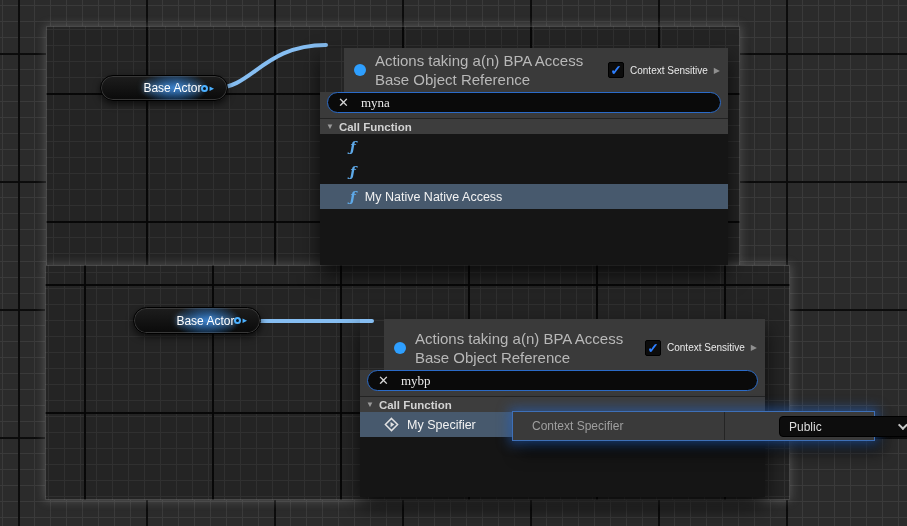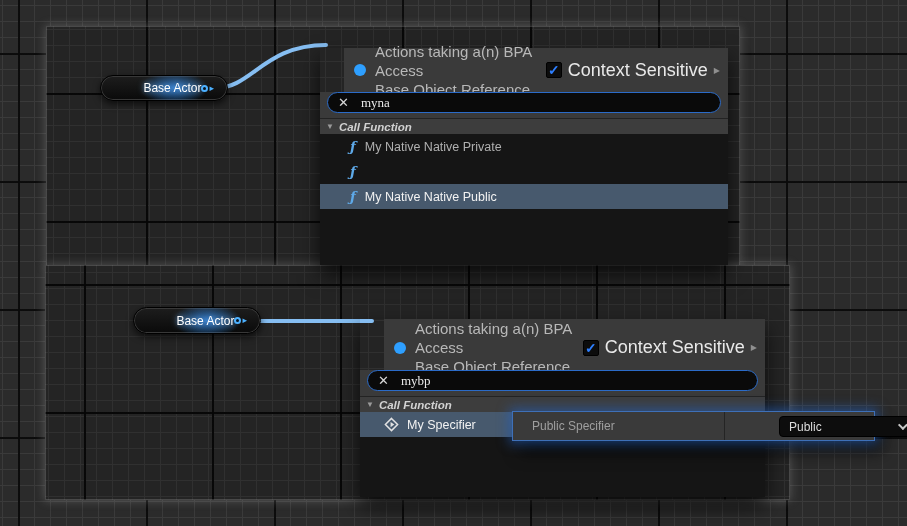--- a/index.html
+++ b/index.html
@@ -82,41 +82,41 @@
     margin-right:9px; flex:0 0 auto;
   }
   .menu-title { font-size:15px; line-height:19px; color:#b8b8b8; }
   .cs-block { margin-left:auto; display:flex; align-items:center; }
   .checkbox {
     width:16px; height:16px; background:#0c0c0c; border:1px solid #000;
     border-radius:2px; display:flex; align-items:center; justify-content:center;
     margin-right:6px;
   }
   .checkmark { color:#2e7fff; font-size:14px; font-weight:bold; line-height:14px; }
-  .cs-label { color:#e9e9e9; font-size:18px; white-space:nowrap; }
+  .cs-label { color:#e9e9e9; font-size:10px; white-space:nowrap; }
   .submenu-arrow { color:#8f8f8f; font-size:8px; margin-left:6px; }
 
   .search-row { background:#3a3a3a; height:26px; padding:0 7px 5px 7px;
     display:flex; align-items:center; }
   .search-box {
     flex:1; height:21px; border-radius:11px; border:1px solid #2b6bc8;
     background:#0a0a0a; display:flex; align-items:center; padding:0 10px;
   }
   .search-clear { color:#d8d8d8; font-size:13px; margin-right:12px; cursor:default; }
   .search-input {
     flex:1; background:transparent; border:none; outline:none;
     color:#e8e8e8; font-size:13px; font-family:Liberation Serif, serif;
   }
 
   .category-bar {
     background:#3d3d3d; height:16px; display:flex; align-items:center;
     padding:0 4px; border-top:1px solid #232323;
   }
   .category-caret { color:#9a9a9a; font-size:8px; margin:0 5px 0 2px; }
-  .category-label { color:#d2d2d2; font-size:11.5px; font-weight:bold;font-style:italic; }
+  .category-label { color:#d2d2d2; font-size:11.5px; font-weight:bold; }
 
   .menu-list { flex:1; background:#151515; display:flex; flex-direction:column; }
   .menu-row {
     height:25px; flex:0 0 25px; display:flex; align-items:center;
     padding-left:30px; color:#b0b0b0; font-size:12.5px;
   }
   .menu-row.selected { background:#47596d; color:#f2f2f2; }
   .fn-icon {
     font-family:"DejaVu Serif", serif; font-style:italic; font-weight:bold;
     color:#5ea9e8; font-size:13.5px; margin-right:9px; line-height:13px;
@@ -201,28 +201,27 @@
         <input class="search-input" readonly="" value="myna" style="">
       </div>
     </div>
     <div class="category-bar">
       <span class="category-caret">▼</span>
       <span class="category-label">Call Function</span>
     </div>
     <div class="menu-list">
       <div class="menu-row">
         <span class="fn-icon">ƒ</span>
-        <span>My Native Native Private</span>
       </div>
       <div class="menu-row">
         <span class="fn-icon">ƒ</span>
       </div>
       <div class="menu-row selected">
         <span class="fn-icon">ƒ</span>
-        <span>My Native Native Public</span>
+        <span>My Native Native Access</span>
       </div>
     </div>
   </div>
 
   <div class="menu menu-bottom">
     <div class="menu-header">
       <span class="bullet"></span>
       <div class="menu-title">
         <div>Actions taking a(n) BPA Access</div>
         <div>Base Object Reference</div>
@@ -253,21 +252,21 @@
             <path d="M7 5.2 11 8 7 10.8 Z" fill="#e2e2e2"></path>
           </svg>
         </span>
         <span>My Specifier</span>
       </div>
     </div>
   </div>
 
   <div class="tooltip">
     <div class="tt-label-wrap">
-      <span class="tt-label">Public Specifier</span>
+      <span class="tt-label">Context Specifier</span>
     </div>
     <div class="dropdown">
       <span class="dropdown-value">Public</span>
       <span class="chevron"></span>
     </div>
   </div>
 
 </div>
 
 </body></html>

